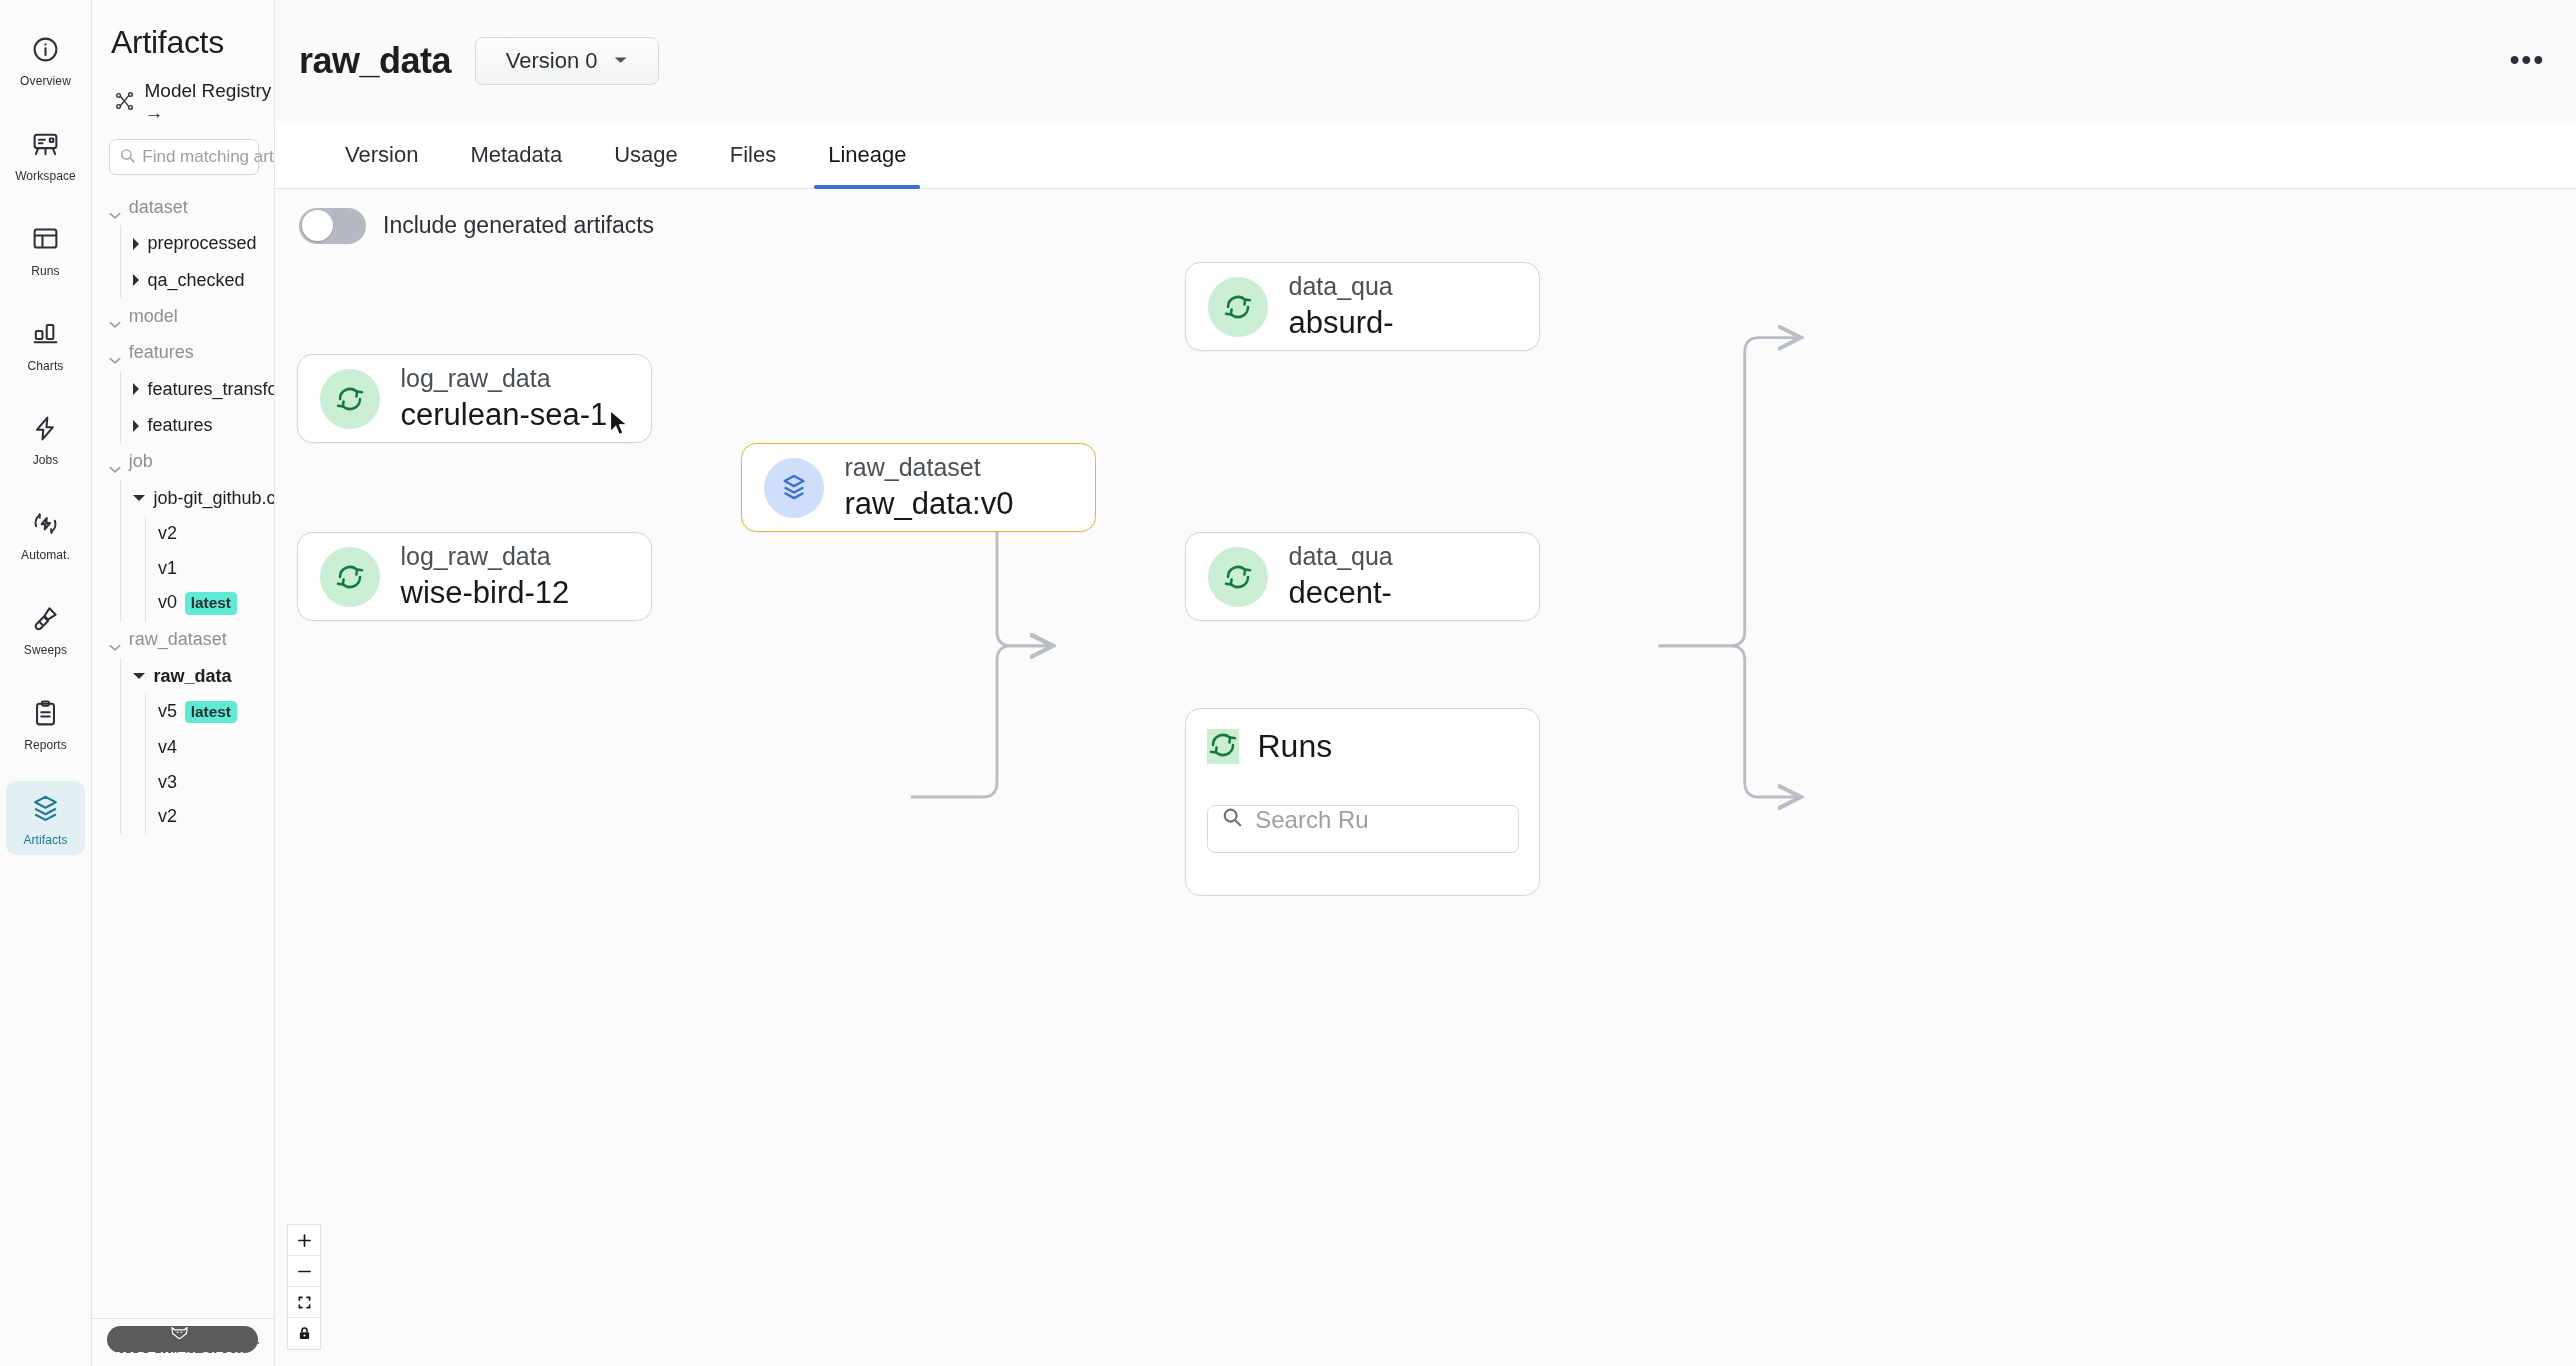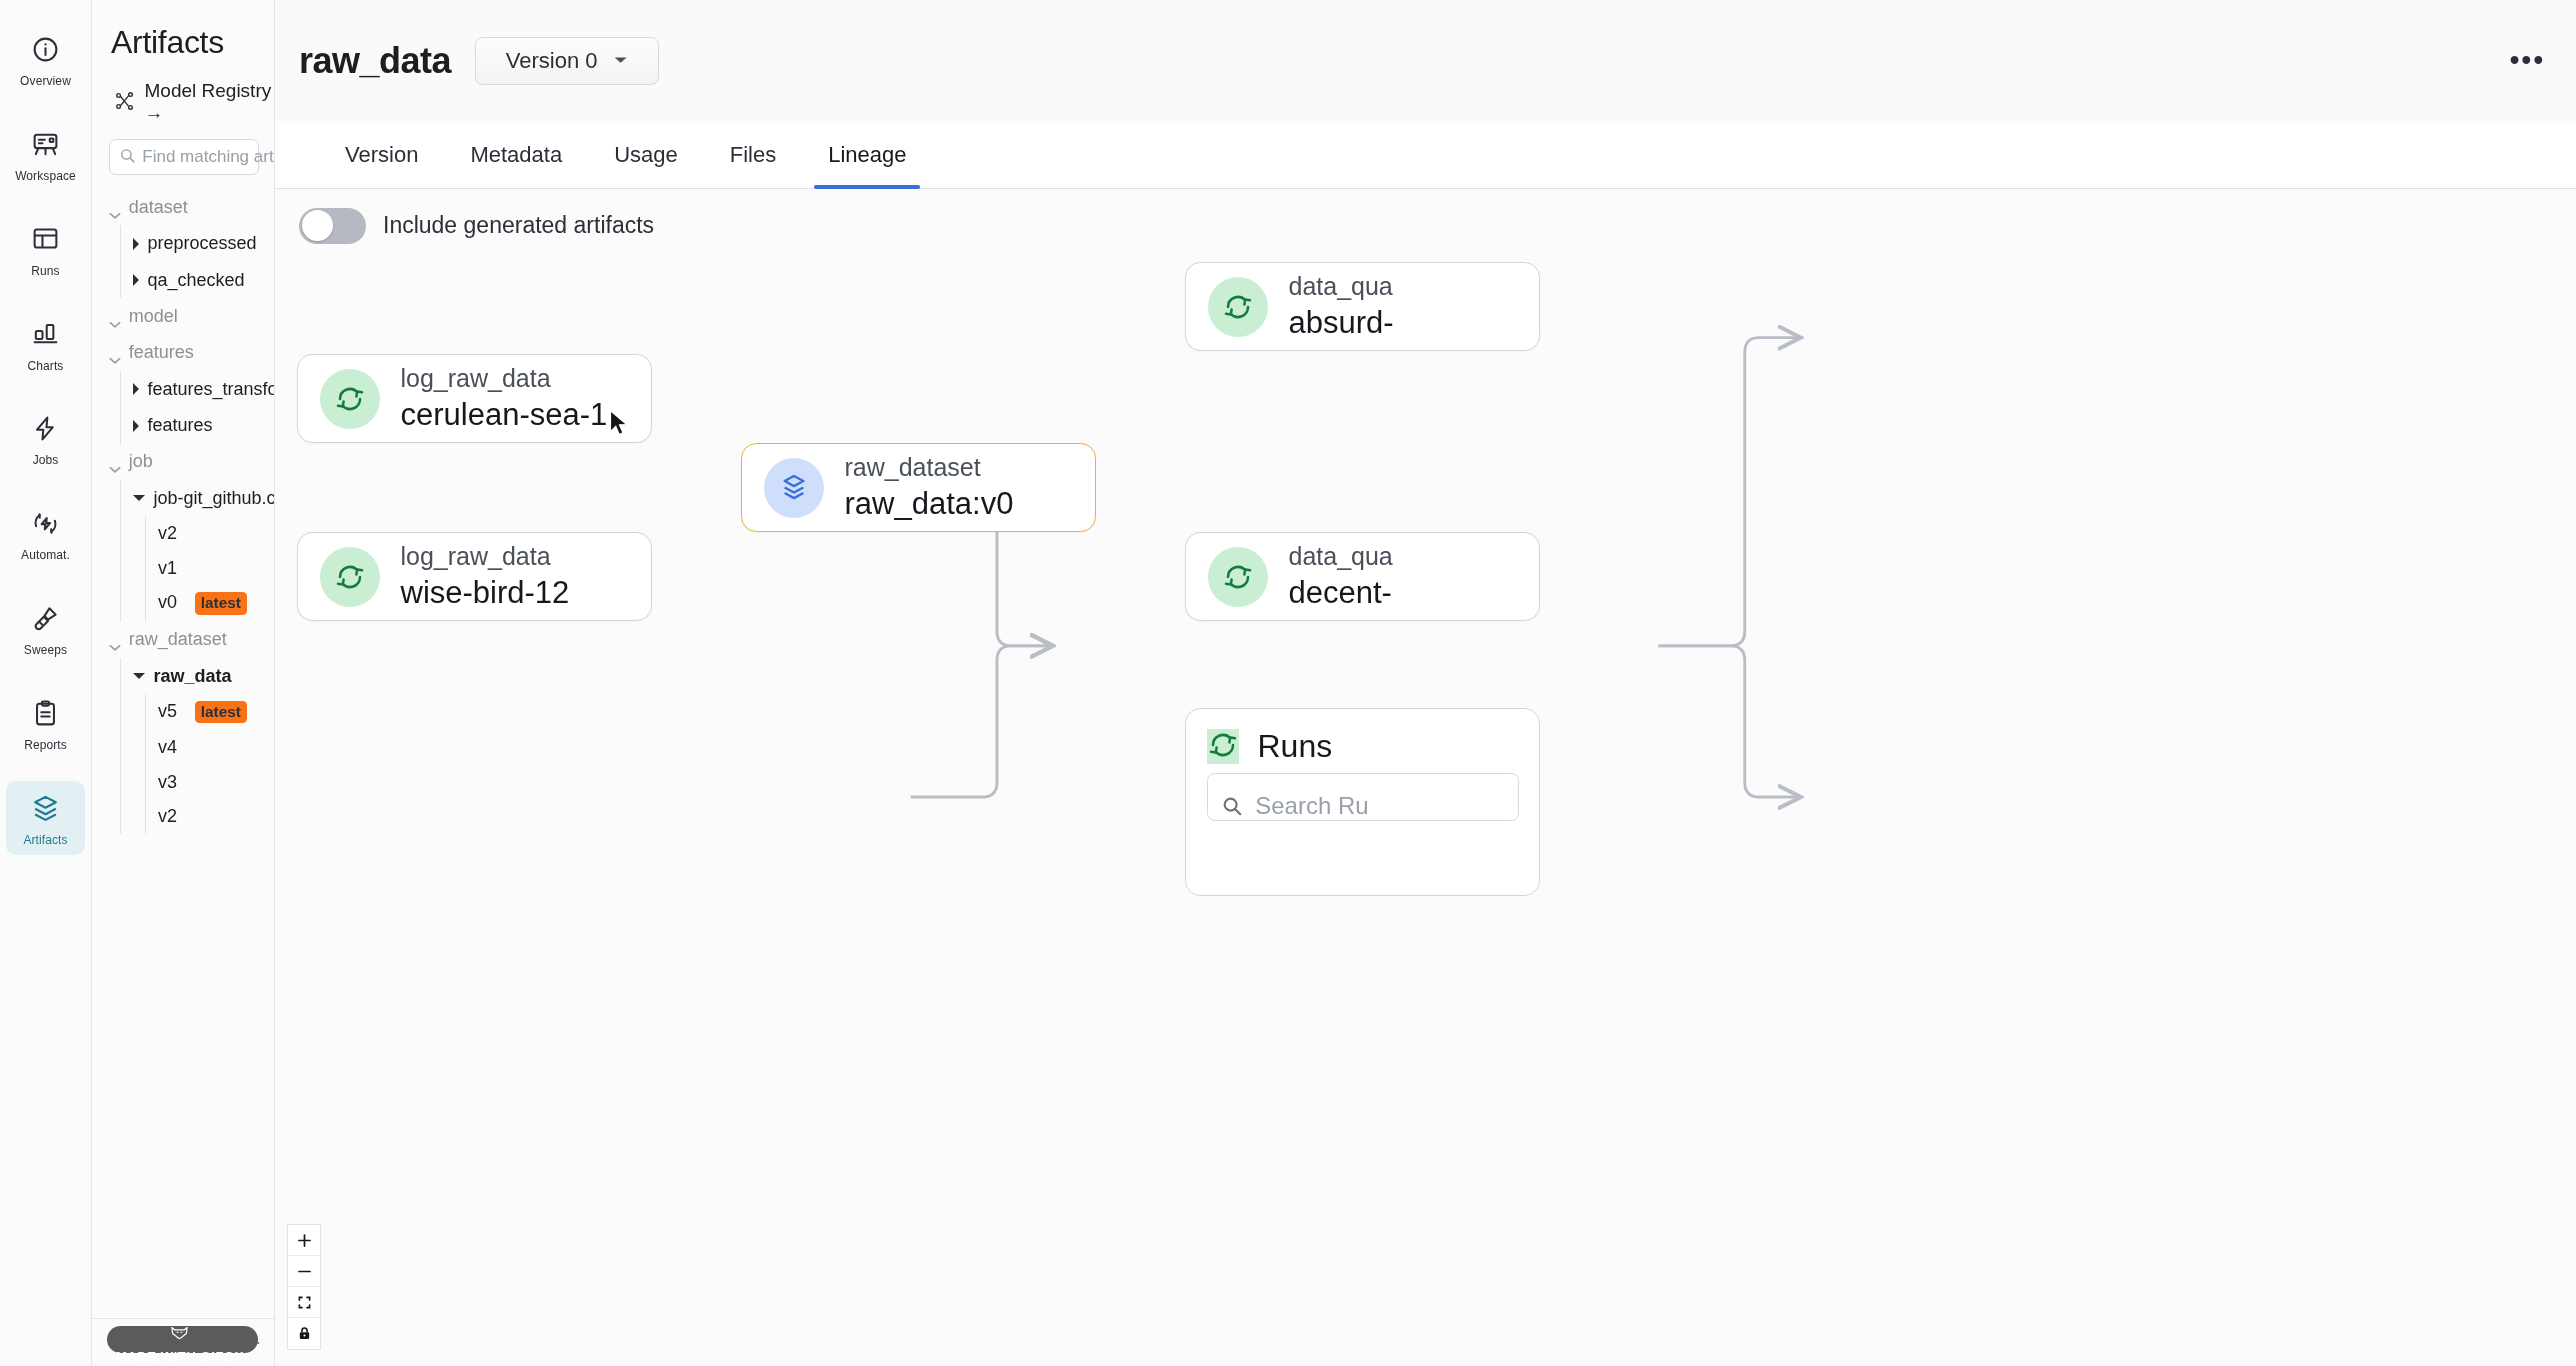--- a/index.html
+++ b/index.html
@@ -83,23 +83,23 @@
     cursor: pointer; white-space: nowrap;
   }
   .tchild.bold { font-weight: 700; }
   .tver-wrap { border-left: 0.9px solid #e0e2e6; margin-left: 24px; }
   .tver {
     display:flex; align-items:flex-start; gap: 7.7px;
     padding: 6.8px 0 6.8px 12px;
     font-size: 18px; color: #1c1e22; cursor: pointer;
   }
   .badge {
-    background: #f97316; color: #2b3038;
+    background: #5eead4; color: #2b3038;
     font-size: 15.4px; font-weight: 700;
-    border-radius: 4.3px; padding: 1.7px 6px 2.6px 6px; margin-left: 10px;
+    border-radius: 4.3px; padding: 1.7px 6px 2.6px 6px;
   }
   .caret-d { width:0;height:0;border-left:6px solid transparent;border-right:6px solid transparent;border-top:6.8px solid #2b3038; }
   .caret-r { width:0;height:0;border-top:6px solid transparent;border-bottom:6px solid transparent;border-left:6.8px solid #2b3038; }
   .chev { width: 12px; height: 7.7px; flex: 0 0 12px; }
 
   .gifox {
     position: absolute; left: 15.4px; bottom: 14.5px;
     background: #5b5b5b; color: #fff;
     border-radius: 17px; height: 27px;
     display: flex; align-items: center; gap: 6.8px;
@@ -206,23 +206,23 @@
     position: absolute;
     background: #fff;
     border: 1.7px solid #d2d6dc;
     border-radius: 15.4px;
     z-index: 5;
     padding: 19px 20.5px;
   }
   .runs-head { display:flex; align-items:center; gap: 19px; }
   .runs-title { font-size: 32px; color: #15181d; }
   .runs-search {
-    margin-top: 8px; height: 48px;
+    margin-top: 40px; height: 48px;
     border: 0.9px solid #d6d8dd; border-radius: 7.7px;
-    display:flex; align-items:flex-end; gap: 12px; padding: 0 13.7px;
+    display:flex; align-items:flex-start; gap: 12px; padding: 0 13.7px;
   }
   .runs-search .rsph { font-size: 24px; color: #9aa0a8; white-space: nowrap; }
 
   .zoomctl {
     position: absolute; left: 12px; bottom: 17px;
     width: 34px;
     border: 0.9px solid #e0e2e6;
     background: #fff;
     z-index: 20;
   }

